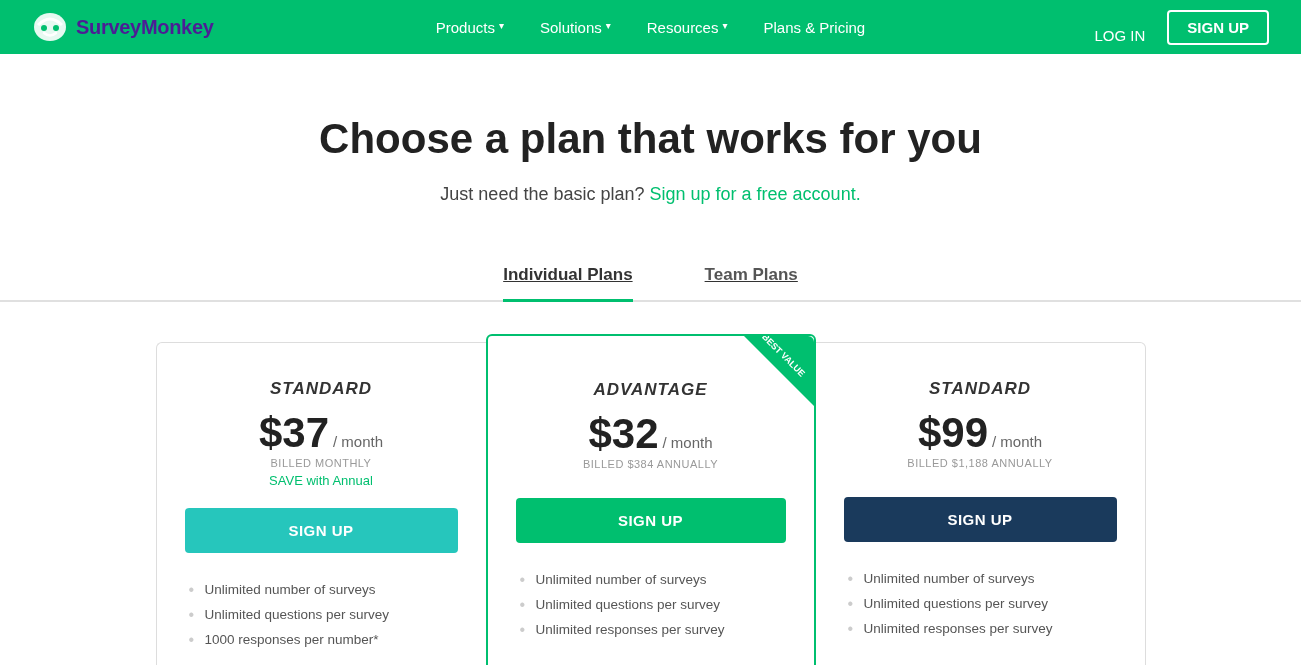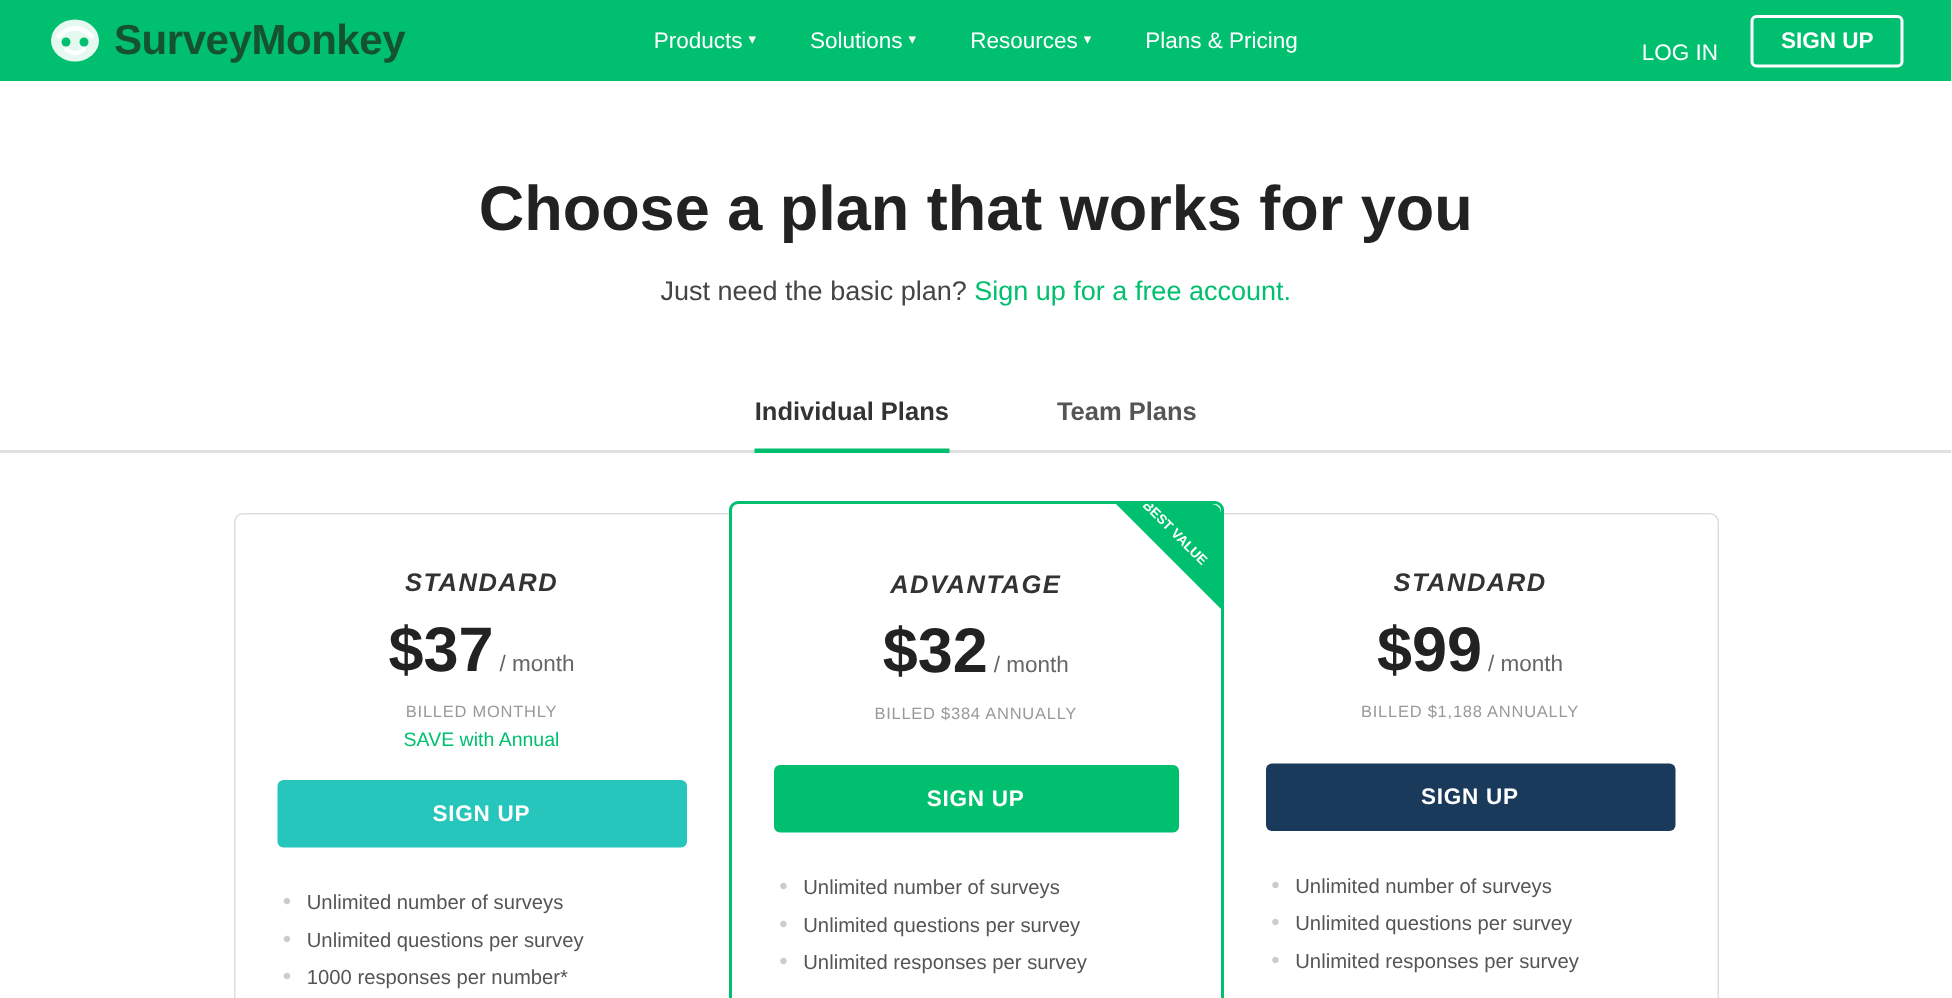--- a/index.html
+++ b/index.html
@@ -14,22 +14,22 @@
       padding: 0 32px;
       height: 54px;
       position: relative;
     }
     .nav-logo {
       display: flex;
       align-items: center;
       gap: 8px;
     }
     .nav-logo-text {
-      color: #14532d;
-      font-size: 28px;
+      color: #4c1d95;
+      font-size: 20px;
       font-weight: 700;
       letter-spacing: -0.3px;
     }
     .logo-icon {
       width: 36px;
       height: 36px;
     }
     .nav-links {
       display: flex;
       align-items: center;
@@ -104,20 +104,21 @@
 
     
     .tabs {
       display: flex;
       justify-content: center;
       gap: 72px;
       margin: 30px 0 20px;
       border-bottom: 2px solid #e0e0e0;
       padding-bottom: 0;
       position: relative;
+      text-decoration: underline;
     }
     .tab {
       font-size: 17px;
       font-weight: 600;
       color: #555;
       padding-bottom: 14px;
       cursor: pointer;
       position: relative;
       border-bottom: 3px solid transparent;
       margin-bottom: -2px;
@@ -195,21 +196,21 @@
       letter-spacing: 1px;
       color: #333;
       margin-bottom: 10px;
       font-style: italic;
     }
     .plan-price-row {
       display: flex;
       align-items: baseline;
       justify-content: center;
       gap: 4px;
-      margin-bottom: 12px;
+      margin-bottom: 0;
     }
     .plan-price-dollar {
       font-size: 42px;
       font-weight: 700;
       color: #222;
     }
     .plan-price-period {
       font-size: 15px;
       color: #666;
     }

